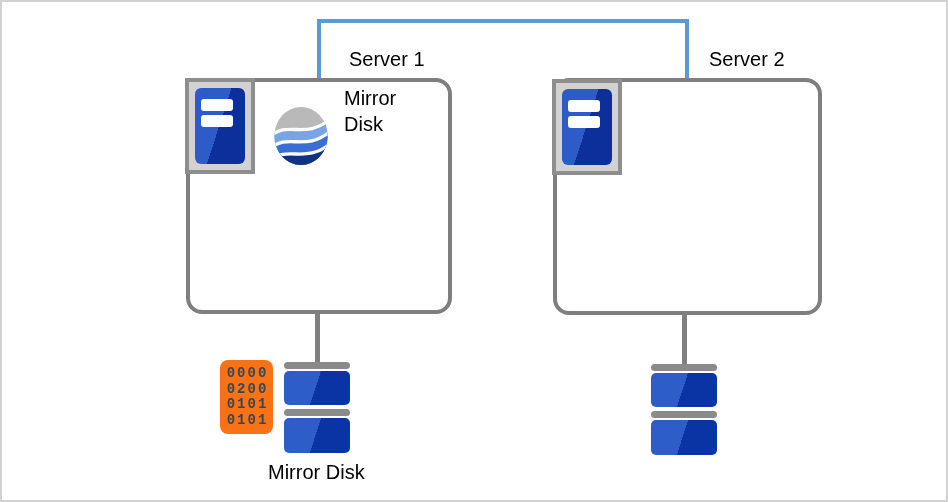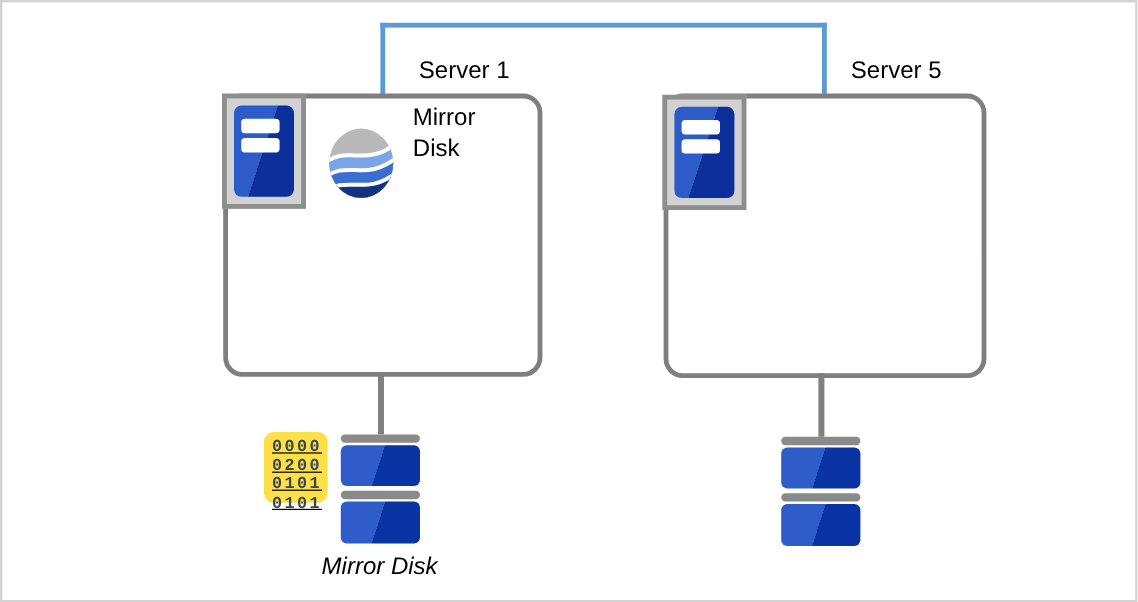--- a/index.html
+++ b/index.html
@@ -84,54 +84,53 @@
     border-radius: 5px;
     background: linear-gradient(108deg, #2e5dc9 48%, #0a34a3 48%);
   }
   .bar-a { top: 0; }
   .plate-a { top: 9px; height: 34px; }
   .bar-b { top: 47px; }
   .plate-b { top: 56px; height: 35px; }
 
   
   .binary-box {
-    left: 218px; top: 358px; width: 53px; height: 59px;
+    left: 218px; top: 358px; width: 53px; height: 74px;
     box-sizing: border-box;
-    background: #fde047; border-radius: 8px;
+    background: #f97316; border-radius: 8px;
     padding-top: 6px;
     text-align: center;
-    text-decoration: underline;
   }
   .binary-row {
     font-family: "Liberation Mono", monospace;
     font-weight: bold; font-size: 14px; line-height: 15.5px;
     letter-spacing: 2px; text-indent: 2px;
     color: #3a4653;
   }
 
   .latest-label {
     left: 110px; top: 364px; width: 90px;
     text-align: right;
     font-size: 20px; line-height: 23px;
   }
 
   .mirror-disk-label {
     left: 266px; top: 459px;
-    font-size: 20px; line-height: 22px; white-space: nowrap; font-style: italic;
+    font-size: 20px; line-height: 22px; white-space: nowrap;
   }
 </style>
 </head>
 <body>
 
 <div class="canvas">
 
   <div class="abs link-bracket"></div>
 
   <div class="abs server-label s1">Server 1</div>
-  <div class="abs server-label s2">Server 5</div>
+  <div class="abs server-label s2">Server 2</div>
 
   <div class="abs server-box s1"></div>
   <div class="abs server-box s2"></div>
 
   <div class="abs icon-frame s1">
     <div class="tower">
       <div class="slot one"></div>
       <div class="slot two"></div>
     </div>
   </div>

